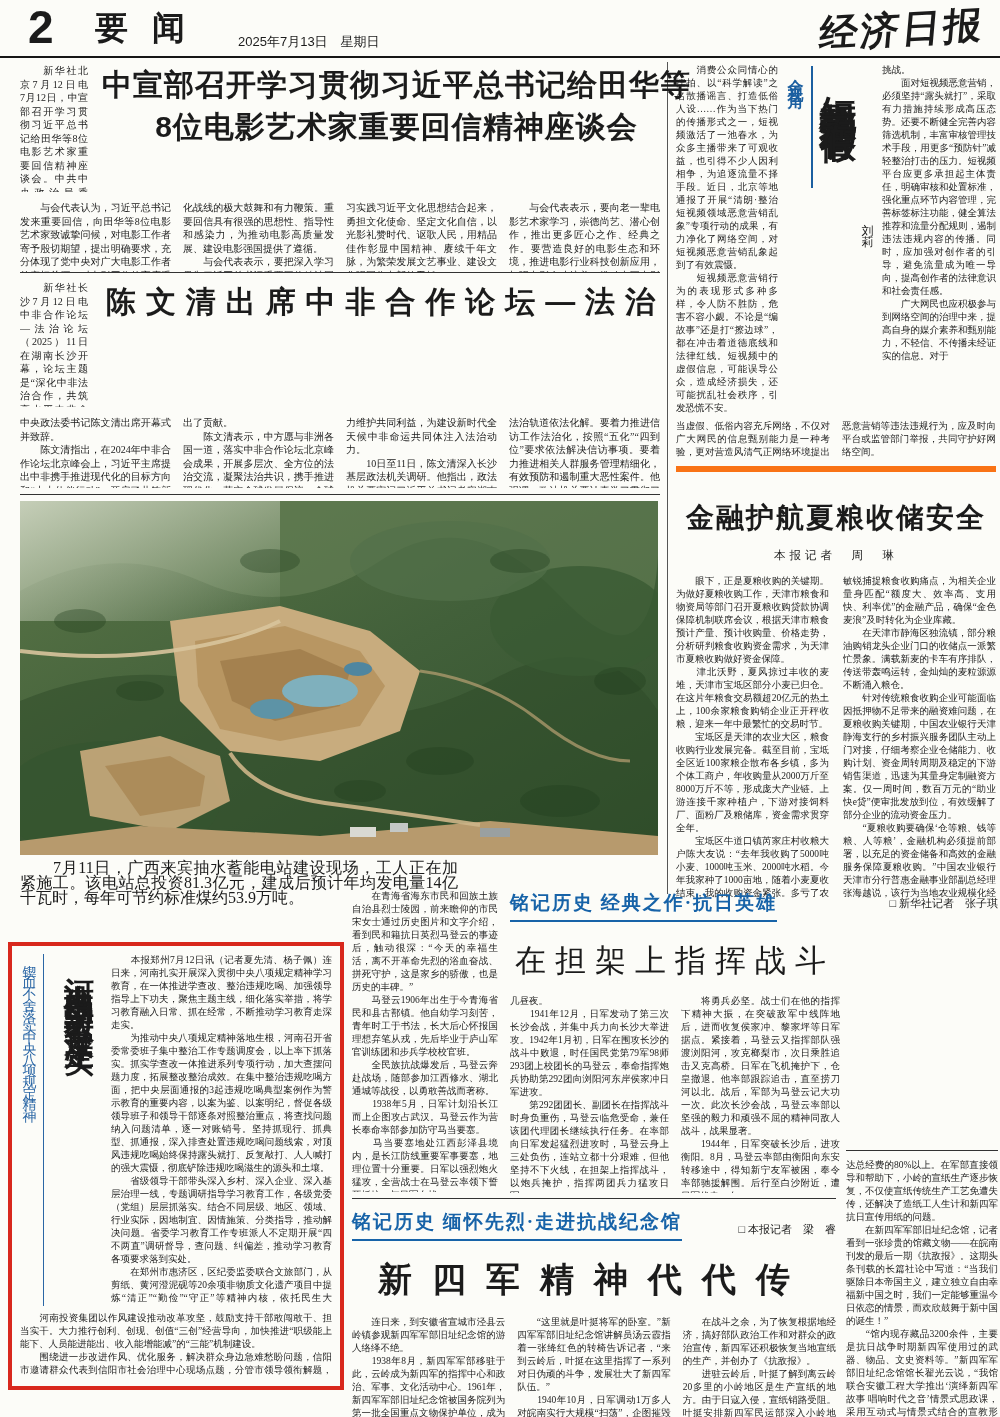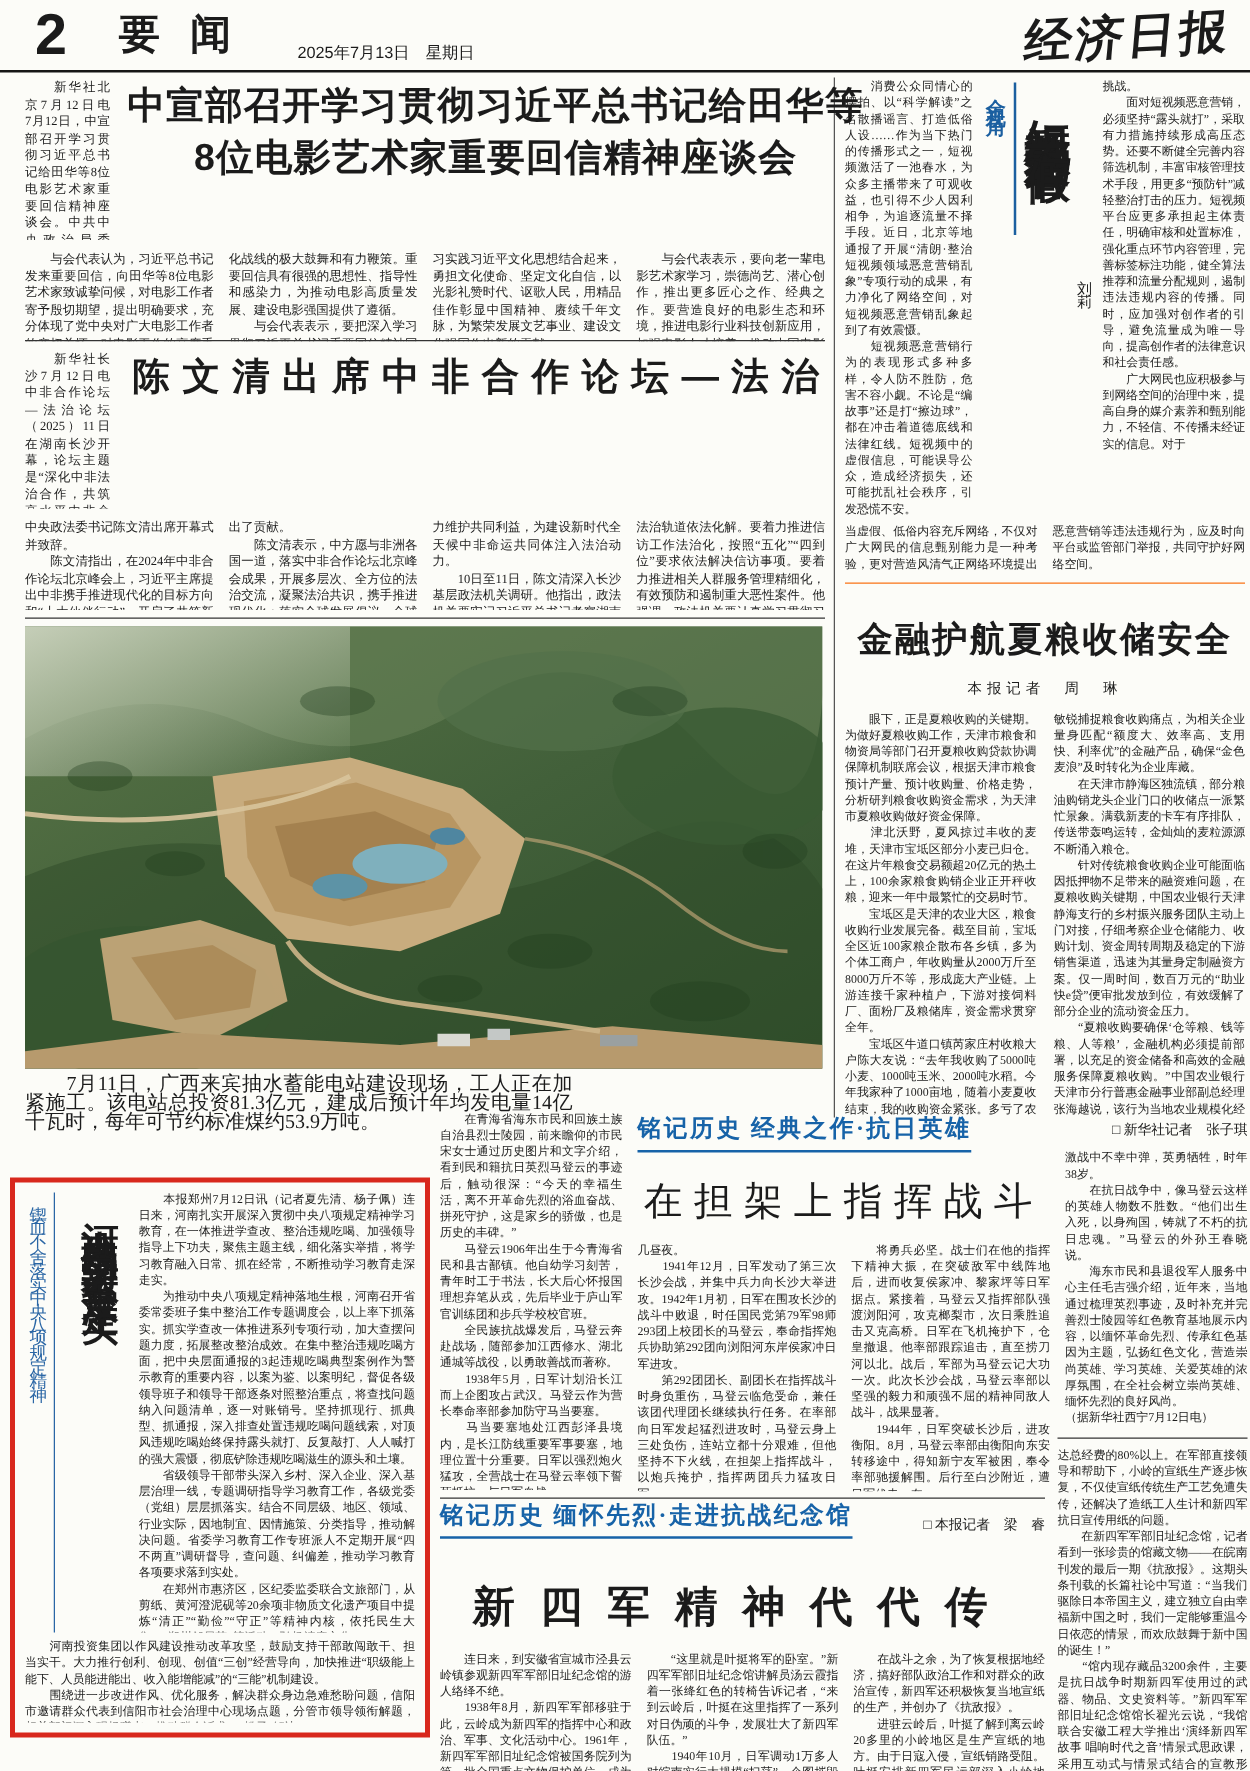--- a/index.html
+++ b/index.html
@@ -49,21 +49,21 @@
   .jsj-center{width:104px;flex:none;display:flex;justify-content:center}
   .vtext{writing-mode:vertical-rl;text-orientation:upright}
   .jsj-label{color:#1b5fa0;font-weight:700;font-size:16px;letter-spacing:7px;height:122px;
              border-right:2px solid #1b5fa0;padding-right:5px;margin-top:2px}
   .jsj-title{font:700 37px/1 "Liberation Sans","DejaVu Sans",sans-serif;letter-spacing:4px;margin:2px 0 0 7px;height:352px}
   .jsj-author{font-size:12px;letter-spacing:12px;margin:150px 0 0 2px;height:180px}
   .jsj-right{width:114px;flex:none}
   .jsj-foot{display:flex;gap:12px;height:40px;margin-top:4px;overflow:hidden}
   .jsj-foot>div{flex:1}
 
-  #grain{left:676px;top:466px;width:320px;height:426px;border-top:1px solid #f97316}
+  #grain{left:676px;top:466px;width:320px;height:426px;border-top:6px solid #f97316}
   .g-head{font-weight:700;font-size:28px;line-height:1;text-align:center;letter-spacing:2px;margin-top:32px;white-space:nowrap}
   .g-by{text-align:center;font-size:11.5px;letter-spacing:4px;margin:16px 0 12px}
   .g-cols{display:flex;gap:14px;height:324px}
   .g-cols>div{flex:1}
 
   
   #henan{left:8px;top:942px;width:336px;height:448px;border:4px solid #d8281d;background:#fcfcf8;padding:8px 8px 4px}
   .hn-top{display:flex;height:352px}
   .hn-kick{color:#2a66a5;font-size:14px;letter-spacing:11px;height:100%;border-right:1px solid #2a66a5;
            padding-right:5px;flex:none}
@@ -78,24 +78,24 @@
   .banner{display:inline-block;color:#1763a8;font-weight:700;font-size:19px;letter-spacing:2px;
           border-bottom:2px solid #1763a8;padding-bottom:4px;white-space:nowrap}
   .m-head{font-weight:400;font-size:31px;text-align:center;letter-spacing:9px;margin:18px 0 13px;white-space:nowrap}
   .m-cols{display:flex;gap:12px;height:198px}
   .m-cols>div{flex:1}
   .m-col4{width:146px;flex:none}
   .m-by{font-size:11px;text-align:right;margin:6px 0 10px;white-space:nowrap}
   .m-col4 .bt{max-height:238px}
 
   
-  #n4a{left:352px;top:1198px;width:484px;height:219px;border-top:1px solid #333;}
+  #n4a{left:352px;top:1198px;width:484px;height:219px;border-top:1px solid #333;padding-top:10px}
   .n-brow{display:flex;justify-content:space-between;align-items:flex-end}
   .n-by{font-size:11px;white-space:nowrap;padding-bottom:4px}
-  .n-head{font-weight:700;font-size:34px;text-align:center;letter-spacing:20px;margin:32px 0 13px;white-space:nowrap}
+  .n-head{font-weight:700;font-size:34px;text-align:center;letter-spacing:20px;margin:16px 0 13px;white-space:nowrap}
   .n-cols{display:flex;gap:12px;height:118px}
   .n-cols>div{flex:1}
   #n4aR{left:846px;top:1150px;width:152px;height:267px;border-top:1px solid #333;padding-top:8px}
 </style>
 </head>
 <body>
 
 <div class="page">
 
   <header id="hd">
@@ -256,24 +256,20 @@
       <div class="m-cols">
         <div class="bt">几昼夜。
 　　1941年12月，日军发动了第三次长沙会战，并集中兵力向长沙大举进攻。1942年1月初，日军在围攻长沙的战斗中败退，时任国民党第79军98师293团上校团长的马登云，奉命指挥炮兵协助第292团向浏阳河东岸侯家冲日军进攻。
 　　第292团团长、副团长在指挥战斗时身负重伤，马登云临危受命，兼任该团代理团长继续执行任务。在率部向日军发起猛烈进攻时，马登云身上三处负伤，连站立都十分艰难，但他坚持不下火线，在担架上指挥战斗，以炮兵掩护，指挥两团兵力猛攻日军。</div>
         <div class="bt">　　将勇兵必坚。战士们在他的指挥下精神大振，在突破敌军中线阵地后，进而收复侯家冲、黎家坪等日军据点。紧接着，马登云又指挥部队强渡浏阳河，攻克榔梨市，次日乘胜追击又克高桥。日军在飞机掩护下，仓皇撤退。他率部跟踪追击，直至捞刀河以北。战后，军部为马登云记大功一次。此次长沙会战，马登云率部以坚强的毅力和顽强不屈的精神同敌人战斗，战果显著。
 　　1944年，日军突破长沙后，进攻衡阳。8月，马登云率部由衡阳向东安转移途中，得知新宁友军被困，奉令率部驰援解围。后行至白沙附近，遭日军伏击，在</div>
       </div>
     </div>
     <div class="m-col4">
       <div class="m-by">□ 新华社记者　张子琪</div>
-      <div class="bt">激战中不幸中弹，英勇牺牲，时年38岁。
-　　在抗日战争中，像马登云这样的英雄人物数不胜数。“他们出生入死，以身殉国，铸就了不朽的抗日忠魂。”马登云的外孙王春晓说。
-　　海东市民和县退役军人服务中心主任毛吉强介绍，近年来，当地通过梳理英烈事迹，及时补充并完善烈士陵园等红色教育基地展示内容，以缅怀革命先烈、传承红色基因为主题，弘扬红色文化，营造崇尚英雄、学习英雄、关爱英雄的浓厚氛围，在全社会树立崇尚英雄、缅怀先烈的良好风尚。
-（据新华社西宁7月12日电）</div>
     </div>
   </section>
 
   <section id="n4a" class="abs">
     <div class="n-brow">
       <div class="banner">铭记历史 缅怀先烈·走进抗战纪念馆</div>
       <div class="n-by">□ 本报记者　梁　睿</div>
     </div>
     <div class="n-head">新四军精神代代传</div>
     <div class="n-cols">

